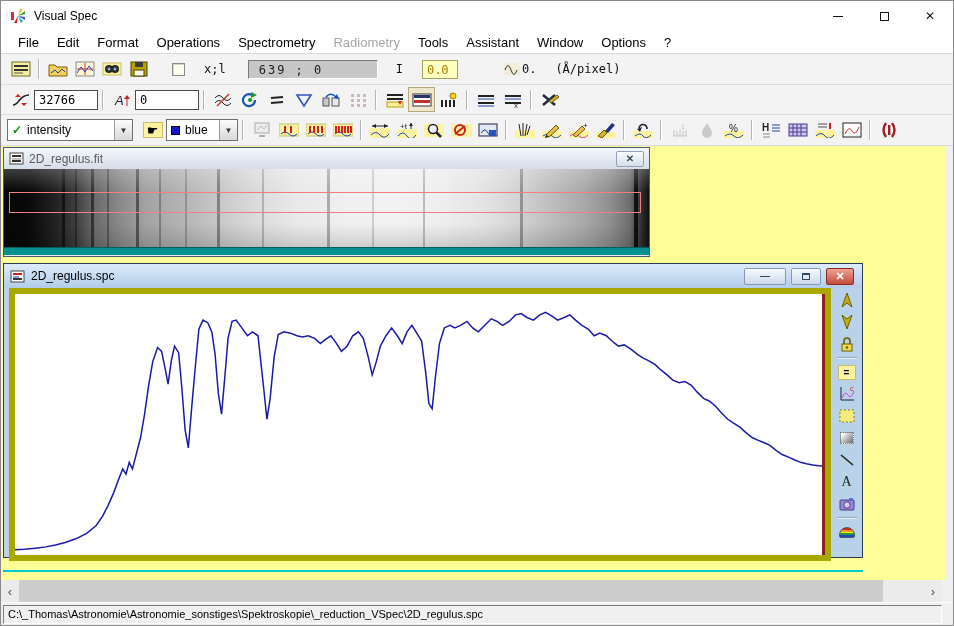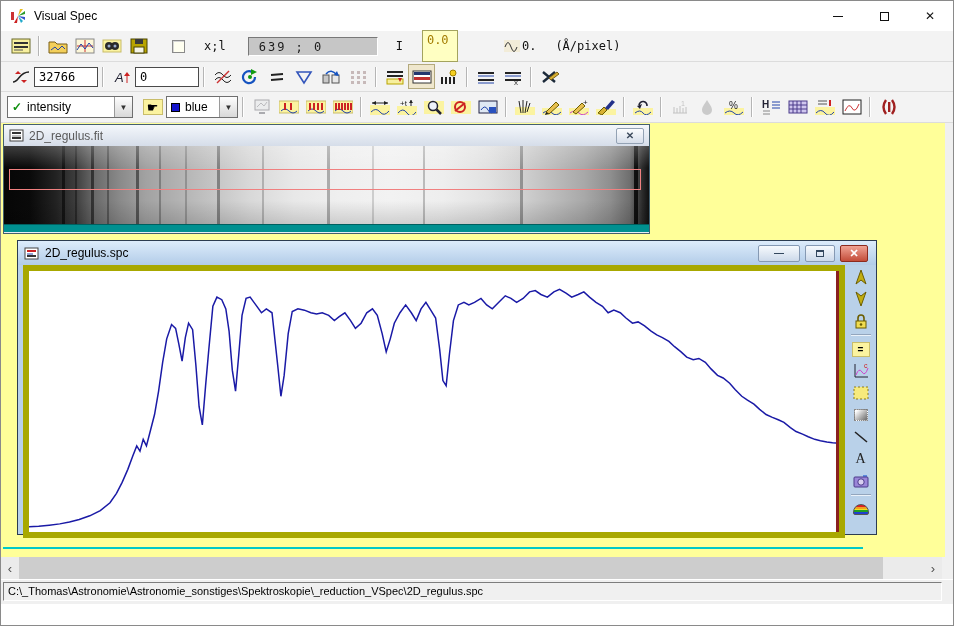--- a/index.html
+++ b/index.html
@@ -24,21 +24,21 @@
   
   .tb { display:flex; align-items:center; background:#f3f3f3; border-bottom:1px solid #dcdcdc; padding:0 6px; }
   .tb1 { height:31px; } .tb2 { height:30px; } .tb3 { height:31px; }
   .tbtn { height:25px; min-width:27px; display:flex; align-items:center; justify-content:center; border:1px solid transparent; }
   .tbtn.pressed { background:#efe7cd; border:1px solid #b3a97d; }
   .tbtn.disabled { opacity:.45; filter:grayscale(.6); }
   .vsep { width:2px; height:20px; border-left:1px solid #b5b5b5; border-right:1px solid #ffffff; margin:0 4px; }
   .mono { font-family:"DejaVu Sans Mono", monospace; }
   .numfield { height:20px; width:64px; border:1px solid #4a4a4a; background:#fff; font-family:"DejaVu Sans Mono",monospace; font-size:12px; padding:0 4px; }
   .coordfield { height:19px; width:130px; background:#c6c6c6; border-top:1px solid #787878; border-left:1px solid #787878; border-bottom:1px solid #fff; border-right:1px solid #fff; color:#1c1c1c; font-size:12px; padding:2px 0 0 10px; letter-spacing:2px; }
-  .ifield { height:32px; width:36px; background:#ffffc2; border:1px solid #a3a35e; color:#a37c00; font-size:12px; padding:2px 4px 0 4px; }
+  .ifield { height:19px; width:36px; background:#ffffc2; border:1px solid #a3a35e; color:#a37c00; font-size:12px; padding:2px 4px 0 4px; }
   .checkbox { width:13px; height:13px; background:#fffff0; border:1px solid #8a8a8a; box-shadow:inset 1px 1px 0 #d5d5d5; }
   .lab { font-size:12px; color:#111; }
   
   .combo { display:flex; align-items:center; height:22px; background:#fff; border:1px solid #6f6f6f; }
   .combo .cval { flex:1; padding:0 4px; font-size:12px; display:flex; align-items:center; gap:5px; }
   .combo .arrowbtn { width:18px; height:100%; background:linear-gradient(#fdfdfd,#d8d8d8); border-left:1px solid #9a9a9a; display:flex; align-items:center; justify-content:center; font-size:8px; color:#333; }
   .bluesq { width:9px; height:9px; background:#1414cc; border:1px solid #000; }
   .check { color:#0f8f0f; font-weight:bold; font-size:12px; }
   
   .yic { position:relative; width:20px; height:16px; background:#fbf3a0; border:1px solid #c9bd6a; display:flex; align-items:center; justify-content:center; font-size:10px; }
@@ -50,21 +50,21 @@
   .fit-title { height:21px; display:flex; align-items:center; gap:5px; padding:0 5px; background:linear-gradient(#f4f7fb,#d5dde9); color:#5a5a5a; font-size:12px; }
   .fit-close { margin-left:auto; width:28px; height:16px; border:1px solid #93a2b4; border-radius:2px; background:linear-gradient(#fbfcfe,#d6deea); display:flex; align-items:center; justify-content:center; font-size:10px; font-weight:bold; color:#3c4a5c; }
   .fit-strip { position:relative; height:78px; overflow:hidden;
     background:linear-gradient(90deg,#060606 0%,#0a0a0a 4%,#222 8%,#3c3c3c 11%,#6a6a6a 14%,#8a8a8a 18%,#a2a2a2 22%,#b2b2b2 27%,#c6c6c6 33%,#d8d8d8 38%,#e8e8e8 45%,#efefef 52%,#f2f2f2 60%,#eee 68%,#e2e2e2 75%,#d2d2d2 80%,#bdbdbd 85%,#a8a8a8 90%,#8f8f8f 94%,#6f6f6f 97%,#2a2a2a 99%,#101010 100%); }
   .fit-strip::after { content:""; position:absolute; inset:0;
     background:linear-gradient(180deg,rgba(255,255,255,.22),rgba(255,255,255,0) 28%,rgba(0,0,0,0) 70%,rgba(0,0,0,.14)); pointer-events:none; }
   .abs-line { position:absolute; top:0; bottom:0; background:#000; }
   .fit-redrect { position:absolute; left:5px; right:8px; border:1px solid #f08080; z-index:3; }
   .fit-teal { height:8px; background:#009090; border-top:1px solid #005f5f; }
   
-  .spcwin { position:absolute; left:16px; top:117px; width:860px; height:295px; border:1px solid #2c3c50; background:#b9d1e9; }
+  .spcwin { position:absolute; left:2px; top:117px; width:860px; height:295px; border:1px solid #2c3c50; background:#b9d1e9; }
   .spc-title { height:24px; display:flex; align-items:center; gap:6px; padding:0 6px; background:linear-gradient(#ddecfb,#b2cce8); font-size:12px; color:#000; }
   .winbtns { margin-left:auto; display:flex; gap:5px; padding-right:2px; }
   .winbtn { height:17px; border:1px solid #8599b3; border-radius:2px; background:linear-gradient(#f7fafd,#ccd9ea); display:flex; align-items:center; justify-content:center; color:#33475e; }
   .winbtn.minb { width:42px; } .winbtn.resb { width:30px; }
   .winbtn.closeb { width:28px; background:linear-gradient(#f0a394,#c34c39); border-color:#8c2a1e; color:#fff; font-weight:bold; font-size:11px; }
   .res-glyph { display:inline-block; width:8px; height:7px; border:1px solid #33475e; border-top-width:2px; }
   .spc-content { display:flex; height:273px; padding-left:5px; }
   .plot { position:relative; width:822px; height:273px; border:6px solid #a8a800; background:#fff; }
   .plot::after { content:""; position:absolute; right:0; top:0; bottom:0; width:3px; background:#8b2020; }
   .plot svg { width:100%; height:100%; display:block; }
@@ -107,20 +107,33 @@
         </div>
       <div class="capbtn">
           <span class="max-glyph"></span>
         </div>
       <div class="capbtn">
           <span>✕</span>
         </div>
     </div>
   </div>
 
+  <div class="menubar">
+    <span class="menu-item">File</span>
+    <span class="menu-item">Edit</span>
+    <span class="menu-item">Format</span>
+    <span class="menu-item">Operations</span>
+    <span class="menu-item">Spectrometry</span>
+    <span class="menu-item disabled">Radiometry</span>
+    <span class="menu-item">Tools</span>
+    <span class="menu-item">Assistant</span>
+    <span class="menu-item">Window</span>
+    <span class="menu-item">Options</span>
+    <span class="menu-item">?</span>
+  </div>
 
   <div class="tb tb1">
     <div class="tbtn">
       <svg width="20" height="16">
         <rect x="1" y="1" width="18" height="14" fill="#f7ef9e" stroke="#6b6b2a"></rect>
         <line x1="3" y1="5" x2="17" y2="5" stroke="#333" stroke-width="2"></line>
         <line x1="3" y1="9" x2="17" y2="9" stroke="#333" stroke-width="2"></line>
         <line x1="3" y1="12" x2="12" y2="12" stroke="#555"></line>
       </svg>
     </div>

